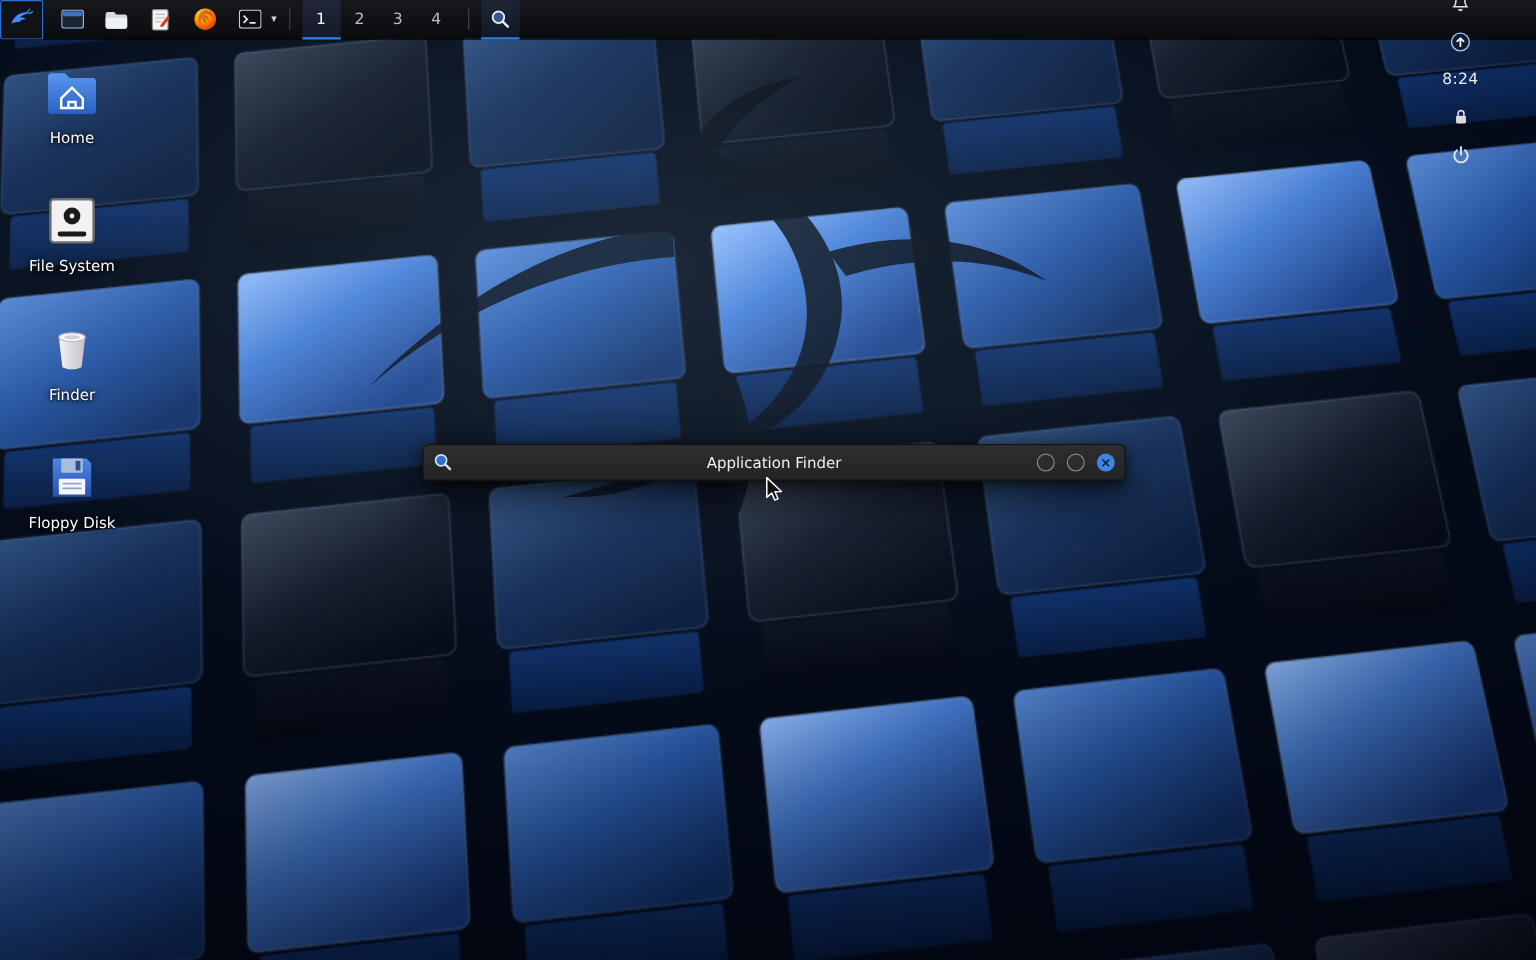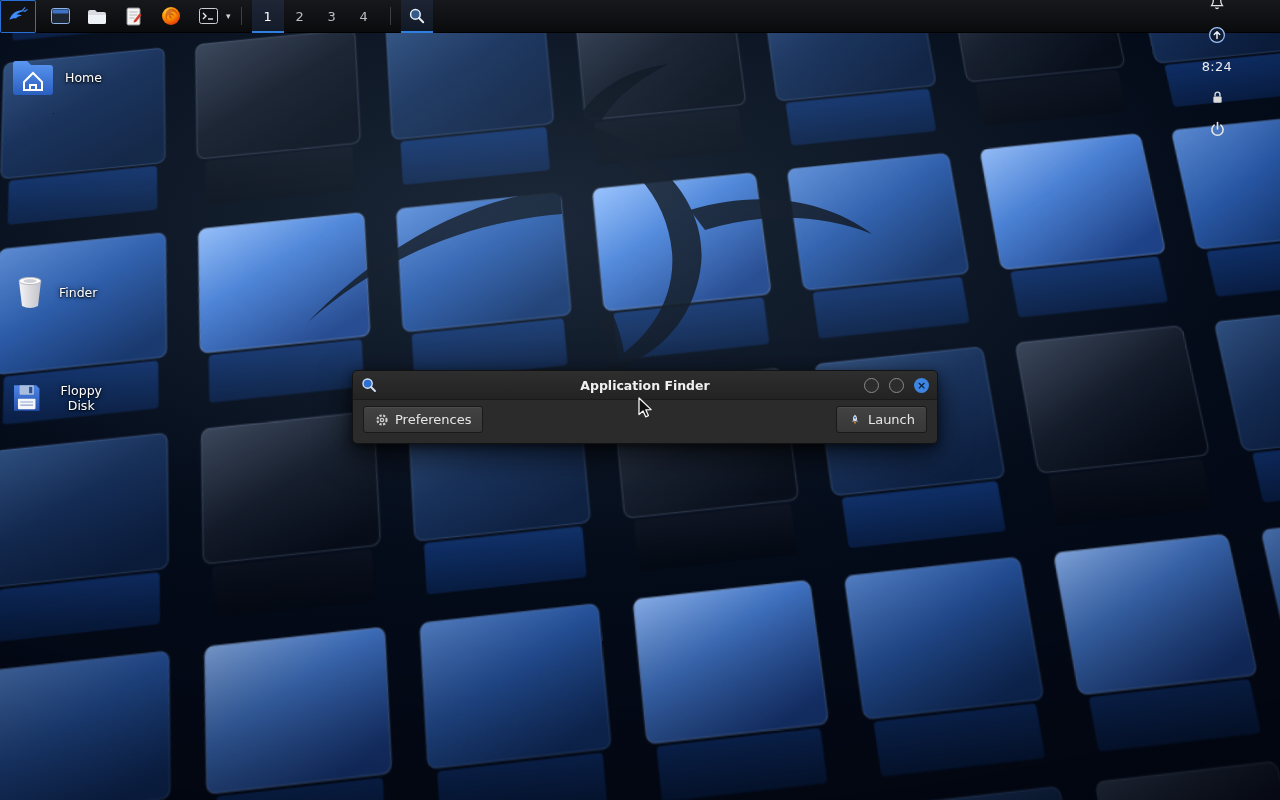--- a/index.html
+++ b/index.html
@@ -29,34 +29,34 @@
   .pager{display:flex;align-items:center;height:33px;}
   .ws{width:32px;height:33px;line-height:33px;text-align:center;color:#b9bdc4;font-size:13px;cursor:pointer;}
   .ws.active{color:#fff;background:rgba(90,150,255,.12);box-shadow:inset 0 -2px 0 #2f7fe0;}
   .task{width:32px;height:33px;display:flex;align-items:center;justify-content:center;cursor:pointer;
     background:rgba(90,150,255,.10);box-shadow:inset 0 -2px 0 #2f7fe0;}
   .tray{margin-left:auto;display:flex;align-items:center;gap:15px;padding-right:10px;flex-direction:column;}
   .tray .titem{display:flex;align-items:center;justify-content:center;cursor:pointer;}
   .clock{color:#ececec;font-size:13px;letter-spacing:.3px;cursor:pointer;}
 
   
-  .dicon{position:absolute;left:10px;width:100px;display:flex;
+  .dicon{position:absolute;left:10px;width:100px;display:flex;flex-direction:column;
     align-items:center;gap:9px;z-index:5;cursor:pointer;}
   .dlabel{color:#fff;font-size:12.5px;text-align:center;
     text-shadow:0 1px 2px rgba(0,0,0,.95),0 0 5px rgba(0,0,0,.8);}
 
   
   .finder{position:absolute;left:352px;top:370px;width:586px;z-index:20;
     background:#2b2b2b;border:1px solid #121212;border-radius:5px;
     box-shadow:0 12px 34px rgba(0,0,0,.68),0 3px 10px rgba(0,0,0,.5);}
   .titlebar{position:relative;height:29px;display:flex;align-items:center;padding:0 8px;
     background:linear-gradient(#2e2e2e,#232323);border-bottom:1px solid #1a1a1a;
     border-radius:5px 5px 0 0;cursor:default;}
   .ttitle{position:absolute;left:0;right:0;text-align:center;color:#f0f0f0;
-    font-size:12.5px;font-weight:bold;pointer-events:none;}
+    font-size:12.5px;font-weight:normal;pointer-events:none;}
   .wbtns{margin-left:auto;display:flex;align-items:center;gap:10px;z-index:2;}
   .wbtn{width:15px;height:15px;border-radius:50%;display:flex;align-items:center;
     justify-content:center;cursor:pointer;}
   .wbtn.min,.wbtn.max{background:#2c2c2c;border:1.5px solid #8a8a8a;}
   .wbtn.close{background:#3d85e0;color:#0a1f3d;font-size:11px;font-weight:bold;line-height:1;}
   .frow{display:flex;align-items:center;gap:8px;padding:10px 10px 5px 8px;}
   .searchbig{width:36px;display:flex;align-items:center;justify-content:center;}
   .entry{flex:1;height:30px;display:flex;align-items:center;padding:0 8px;
     background:#1c1c1c;border:1px solid #3579d8;border-radius:3px;
     box-shadow:0 0 0 1px rgba(53,121,216,.25);color:#f4f4f4;font-size:13px;cursor:text;}
@@ -299,20 +299,29 @@
         <stop offset="0" stop-color="#5b97f2"></stop>
             <stop offset="1" stop-color="#2a5fc0"></stop>
           </linearGradient>
         </defs>
       <path d="M3,8 a3,3 0 0 1 3,-3 h11 l4,4 h19 a3,3 0 0 1 3,3 v24 a3,3 0 0 1 -3,3 H6 a3,3 0 0 1 -3,-3 Z" fill="url(#hg)"></path>
       <path d="M14,26 L23,17 L32,26 V34 H14 Z M20,34 V29 h6 v5" fill="none" stroke="#fff" stroke-width="2"></path>
     </svg>
     <span class="dlabel">Home</span>
   </div>
 
+  <div class="dicon" style="top:163px">
+    <svg width="44" height="42" viewBox="0 0 44 42">
+      <rect x="4" y="3" width="36" height="36" rx="3" fill="#f2f2f2" stroke="#6e6e6e" stroke-width="2"></rect>
+      <circle cx="22" cy="17" r="7" fill="#1b1b1b"></circle>
+      <circle cx="22" cy="17" r="2" fill="#f2f2f2"></circle>
+      <rect x="10" y="30" width="24" height="4" rx="2" fill="#1b1b1b"></rect>
+    </svg>
+    <span class="dlabel">File System</span>
+  </div>
 
   <div class="dicon" style="top:272px">
     <svg width="40" height="40" viewBox="0 0 40 40">
       <defs>
           <linearGradient id="tg" x1="0" y1="0" x2="1" y2="0">
         <stop offset="0" stop-color="#f5f5f7"></stop>
             <stop offset="0.5" stop-color="#d9d9de"></stop>
             <stop offset="1" stop-color="#c3c3c9"></stop>
           </linearGradient>
         </defs>
@@ -348,38 +357,20 @@
       </svg>
       <span class="ttitle">Application Finder</span>
       <span class="wbtns">
         <span class="wbtn min"></span>
         <span class="wbtn max"></span>
         <span class="wbtn close">×</span>
       </span>
     </div>
 
 
-    <div class="brow">
-      <button class="gbtn">
-        <svg width="14" height="14" viewBox="0 0 16 16">
-          <circle cx="8" cy="8" r="5.2" fill="none" stroke="#d0d0d0" stroke-width="2.4" stroke-dasharray="2.5 1.7"></circle>
-          <circle cx="8" cy="8" r="1.9" fill="none" stroke="#d0d0d0" stroke-width="1.5"></circle>
-        </svg>
-        <span>Preferences</span>
-      </button>
-      <button class="gbtn">
-        <svg width="14" height="14" viewBox="0 0 15 13">
-          <path d="M7.5,0.8 C9.5,2.2 10.3,5 9.3,7.8 L5.7,7.8 C4.7,5 5.5,2.2 7.5,0.8 Z" fill="#d9dde6"></path>
-          <circle cx="7.5" cy="4.2" r="1.2" fill="#3b7fd4"></circle>
-          <path d="M5.7,6.2 L3.9,8.8 L5.9,8 Z M9.3,6.2 L11.1,8.8 L9.1,8 Z" fill="#9aa3b4"></path>
-          <path d="M6.3,8.4 L7.5,11.4 L8.7,8.4 Z" fill="#e08a2f"></path>
-        </svg>
-        <span>Launch</span>
-      </button>
-    </div>
   </div>
 
   <div class="cursor">
     <svg width="20" height="22" viewBox="0 0 20 22">
       <path d="M2,1 L2,17.5 L6.1,13.9 L8.7,19.8 L11.4,18.6 L8.8,12.8 L14.2,12.6 Z" fill="#101010" stroke="#f4f4f4" stroke-width="1.3" stroke-linejoin="round"></path>
     </svg>
   </div>
 
 </div>
 

